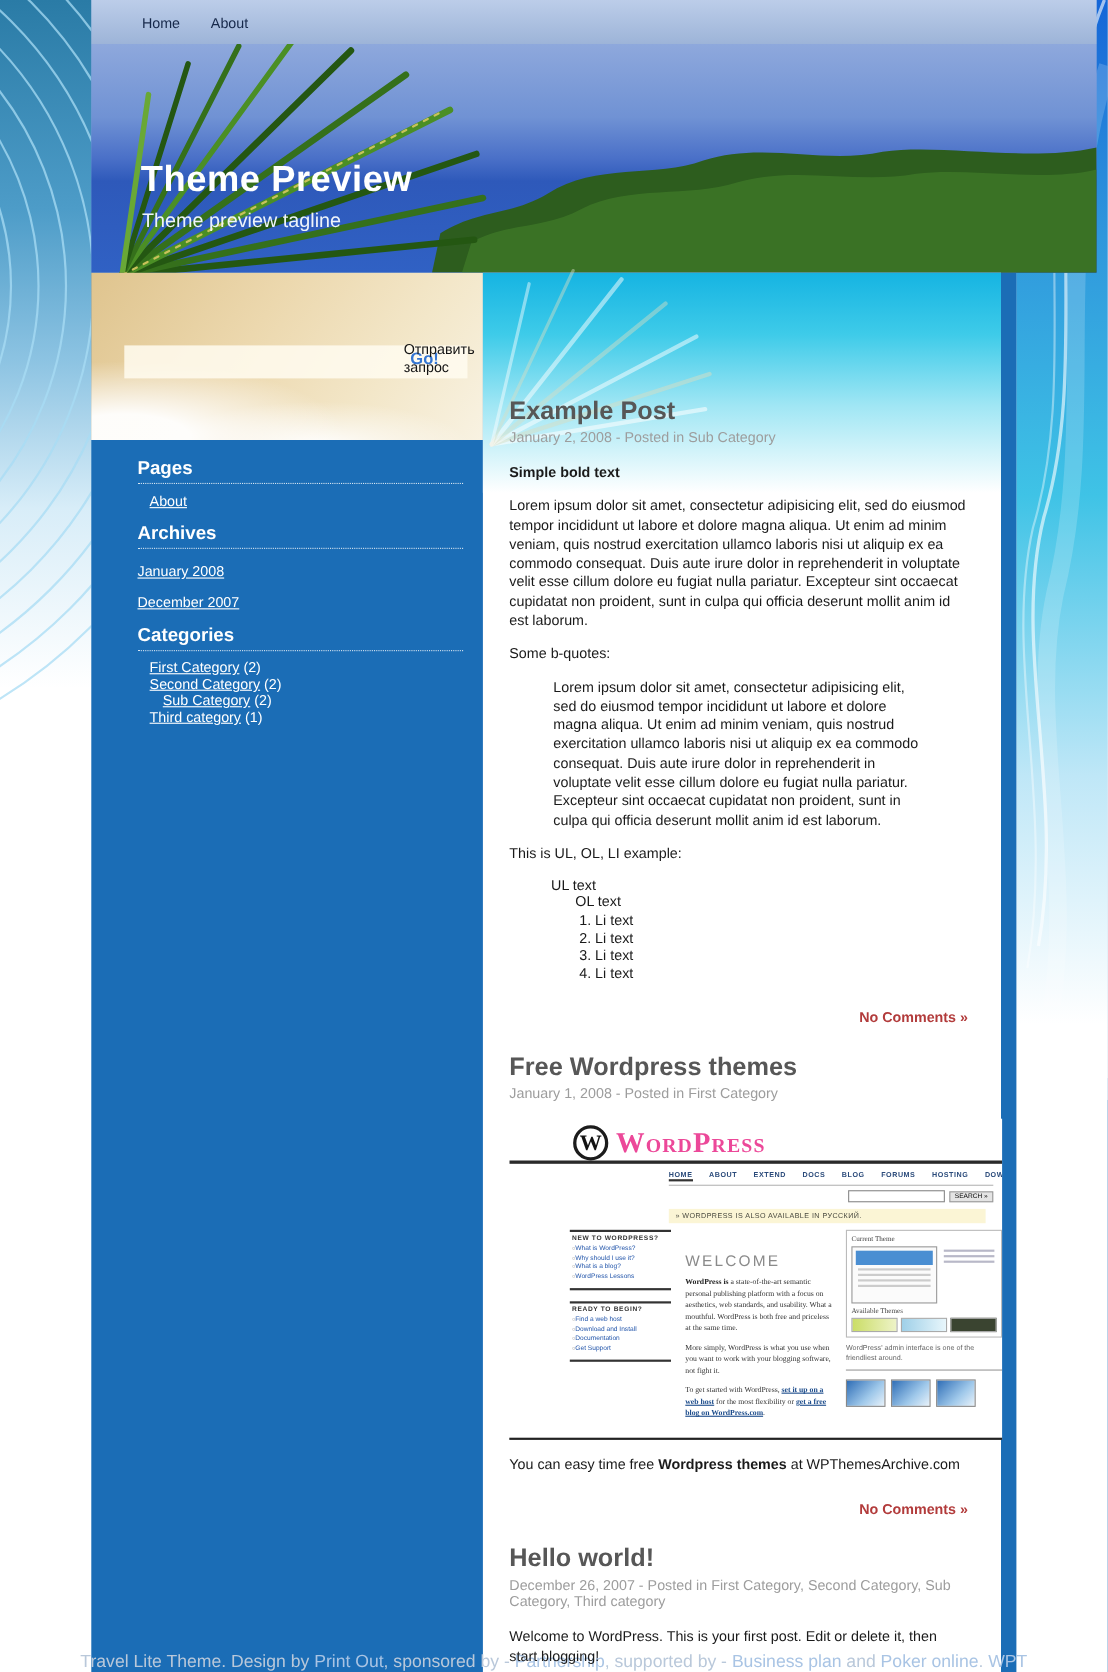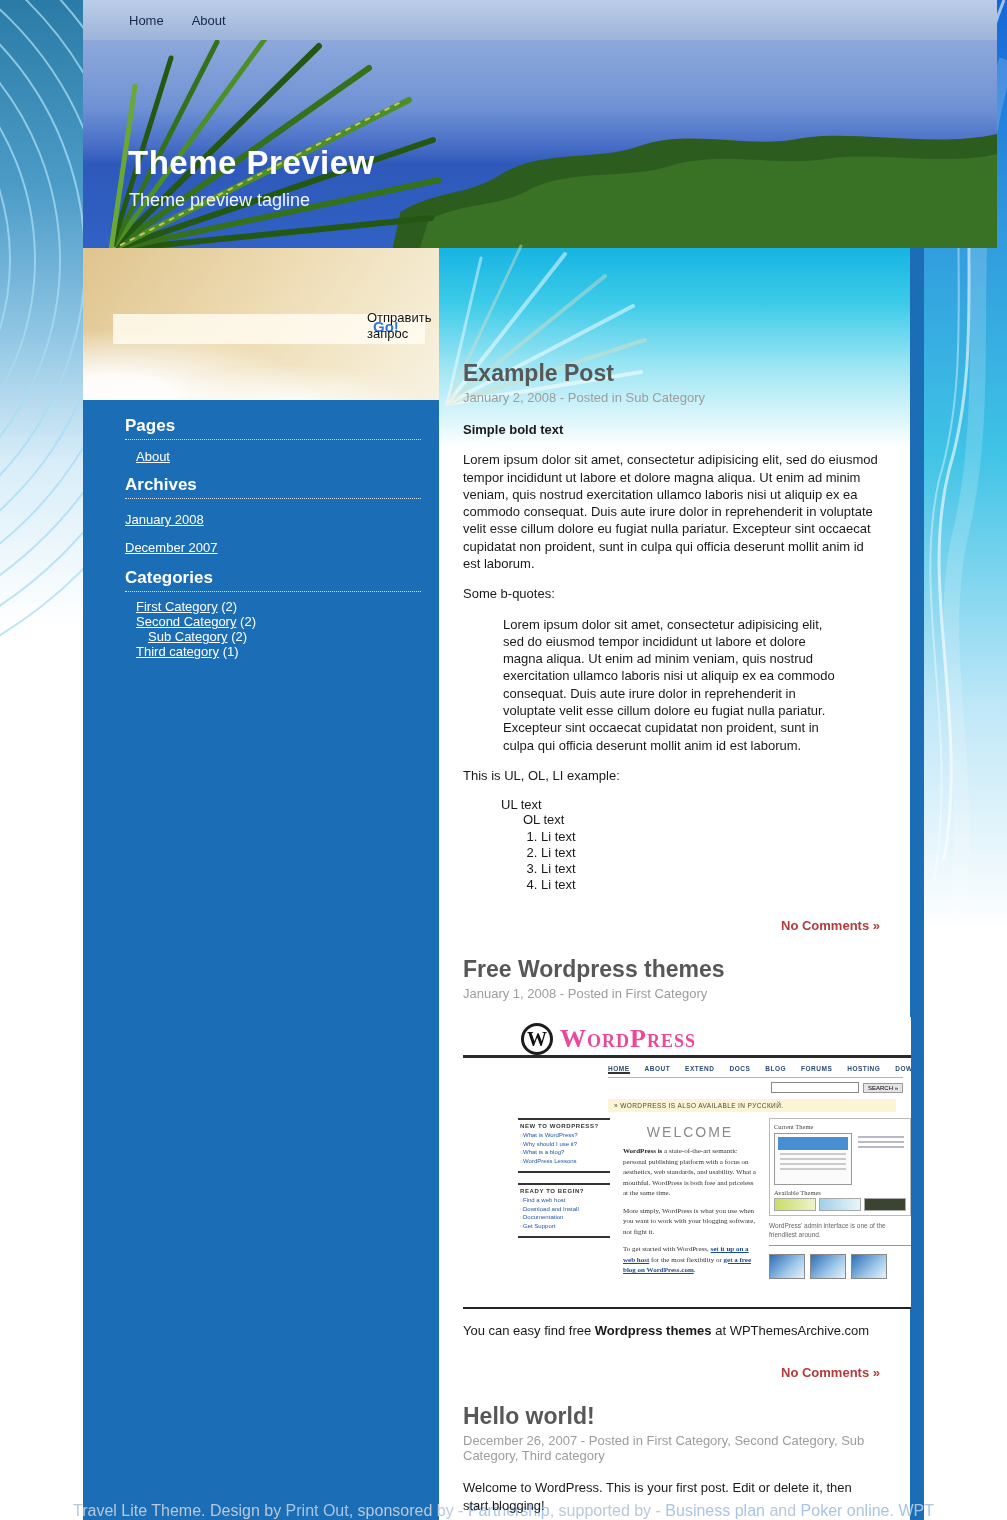--- a/index.html
+++ b/index.html
@@ -105,21 +105,21 @@
   .ws-search input { width:88px; height:11px; border:1px solid #888; font-size:6px; }
   .ws-search button { font-size:6px; padding:1px 4px; background:#e4e4e4; border:1px solid #999; }
   .ws-notice { margin:6px 0 6px 145px; width:288px; background:#fbf5d5; padding:3px 6px;
     font-size:6.5px; color:#4a4a40; letter-spacing:.4px; }
   .ws-main { display:flex; padding-left:55px; }
   .ws-box { width:92px; border-top:2px solid #333; border-bottom:2px solid #333; padding:3px 2px 5px 2px; margin-bottom:10px; }
   .ws-box .bt { font-size:6px; font-weight:bold; letter-spacing:.6px; color:#333; margin-bottom:3px; }
   .ws-box .bl { font-size:6px; color:#2255aa; margin:2.5px 0; }
   .ws-box .bl::before { content:"\25CB "; font-size:5px; color:#888; }
   .ws-mid { width:168px; margin-left:13px; font-family:"Liberation Serif",serif; }
-  .ws-welcome { font-size:14px; letter-spacing:2px; color:#8a8a8a; font-family:"Liberation Sans",sans-serif; margin:6px 0 6px 0;text-align:center; }
+  .ws-welcome { font-size:14px; letter-spacing:2px; color:#8a8a8a; font-family:"Liberation Sans",sans-serif; margin:20px 0 6px 0; }
   .ws-mid p { font-size:7px; color:#333; line-height:1.5; margin:0 0 7px 0; }
   .ws-mid b { color:#222; }
   .ws-mid a { color:#1a4a8a; font-weight:bold; text-decoration:underline; }
   .ws-right { width:152px; margin-left:12px; font-family:"Liberation Serif",serif; }
   .ws-theme-box { border:1px solid #bbb; padding:4px; }
   .ws-theme-box .tb-title { font-size:6.5px; color:#444; margin-bottom:3px; }
   .ws-admin { display:flex; gap:4px; }
   .ws-admin .scr { width:78px; height:52px; border:1px solid #999; background:#fbfbfb; }
   .ws-admin .scr .bar { height:13px; background:#4a8ed2; margin:3px; }
   .ws-admin .scr .ln { height:2px; background:#ccc; margin:3px 5px; }
@@ -370,21 +370,21 @@
                 <div class="ws-minis">
                   <div></div>
                   <div></div>
                   <div></div>
                 </div>
               </div>
             </div>
           </div>
 
           <p class="themes-line">
-            <span>You can easy find free </span><b>Wordpress themes</b><span> at WPThemesArchive.com</span>
+            <span>You can easy time free </span><b>Wordpress themes</b><span> at WPThemesArchive.com</span>
           </p>
           <div class="comments"><a href="#">No Comments »</a></div>
         </div>
 
         <div class="post">
           <h2><a href="#">Hello world!</a></h2>
           <div class="meta">December 26, 2007 - Posted in First Category, Second Category, Sub Category, Third category</div>
           <p>Welcome to WordPress. This is your first post. Edit or delete it, then start blogging!</p>
 
         </div>

